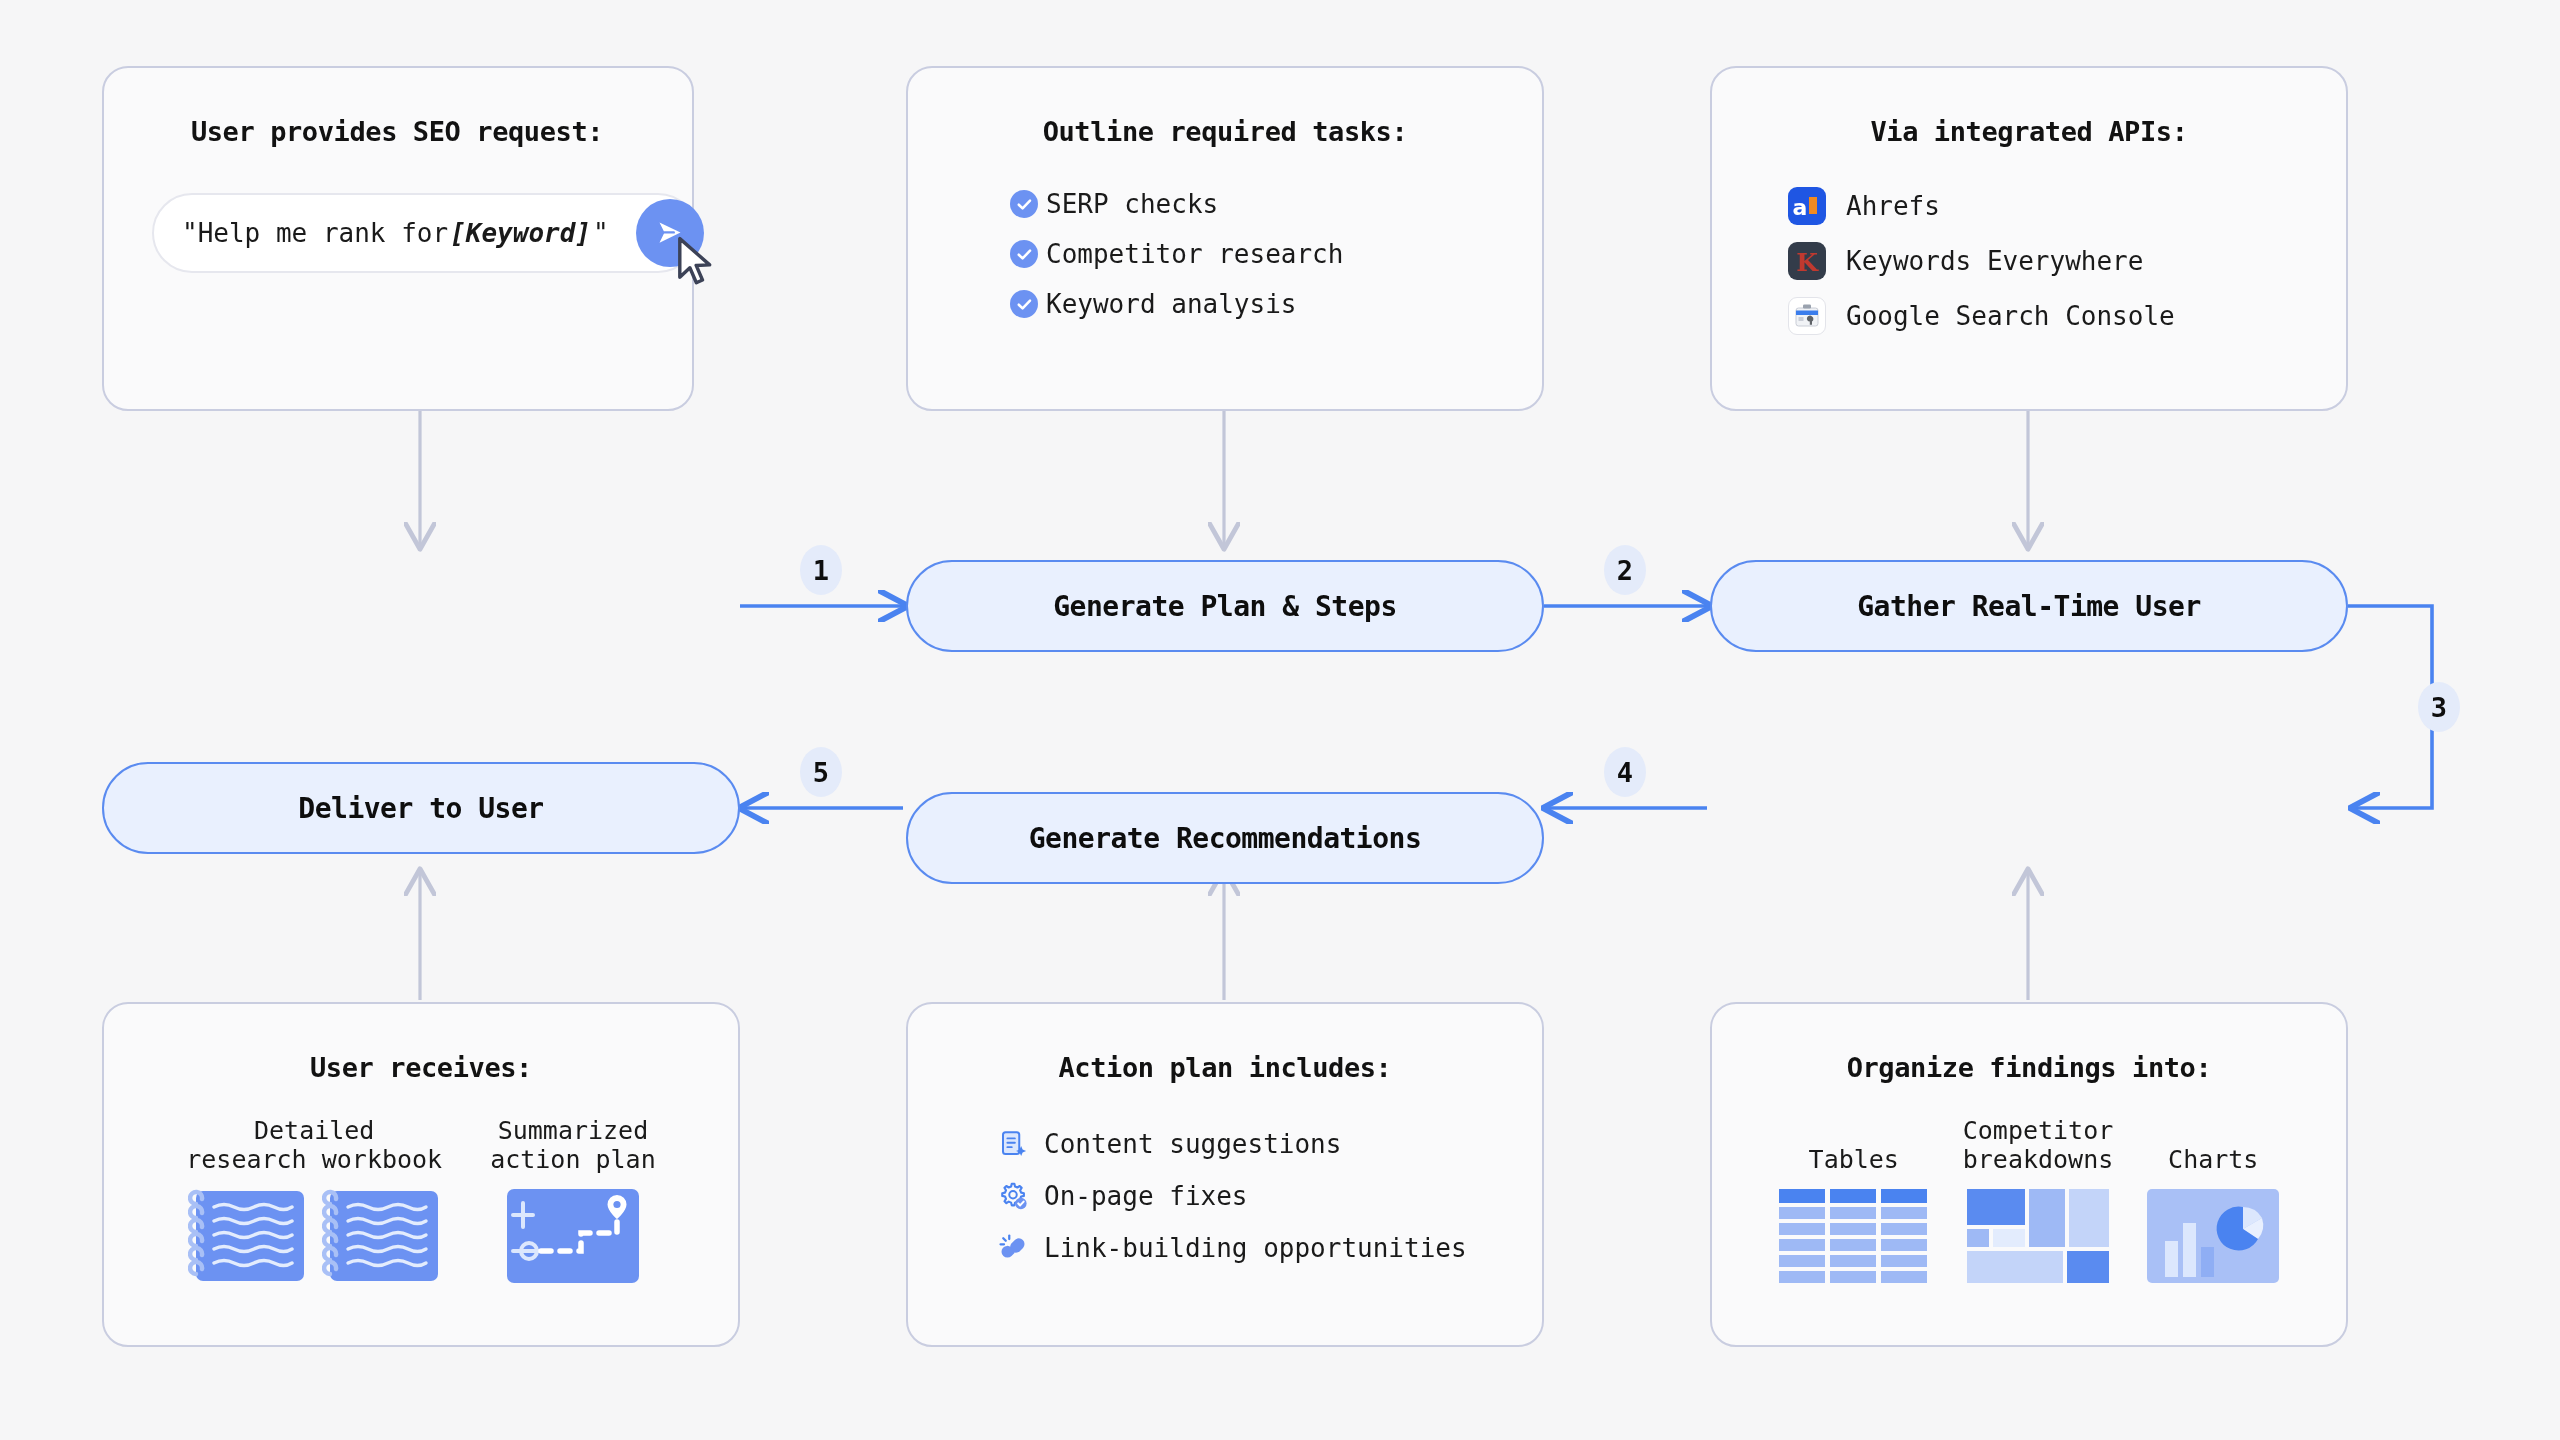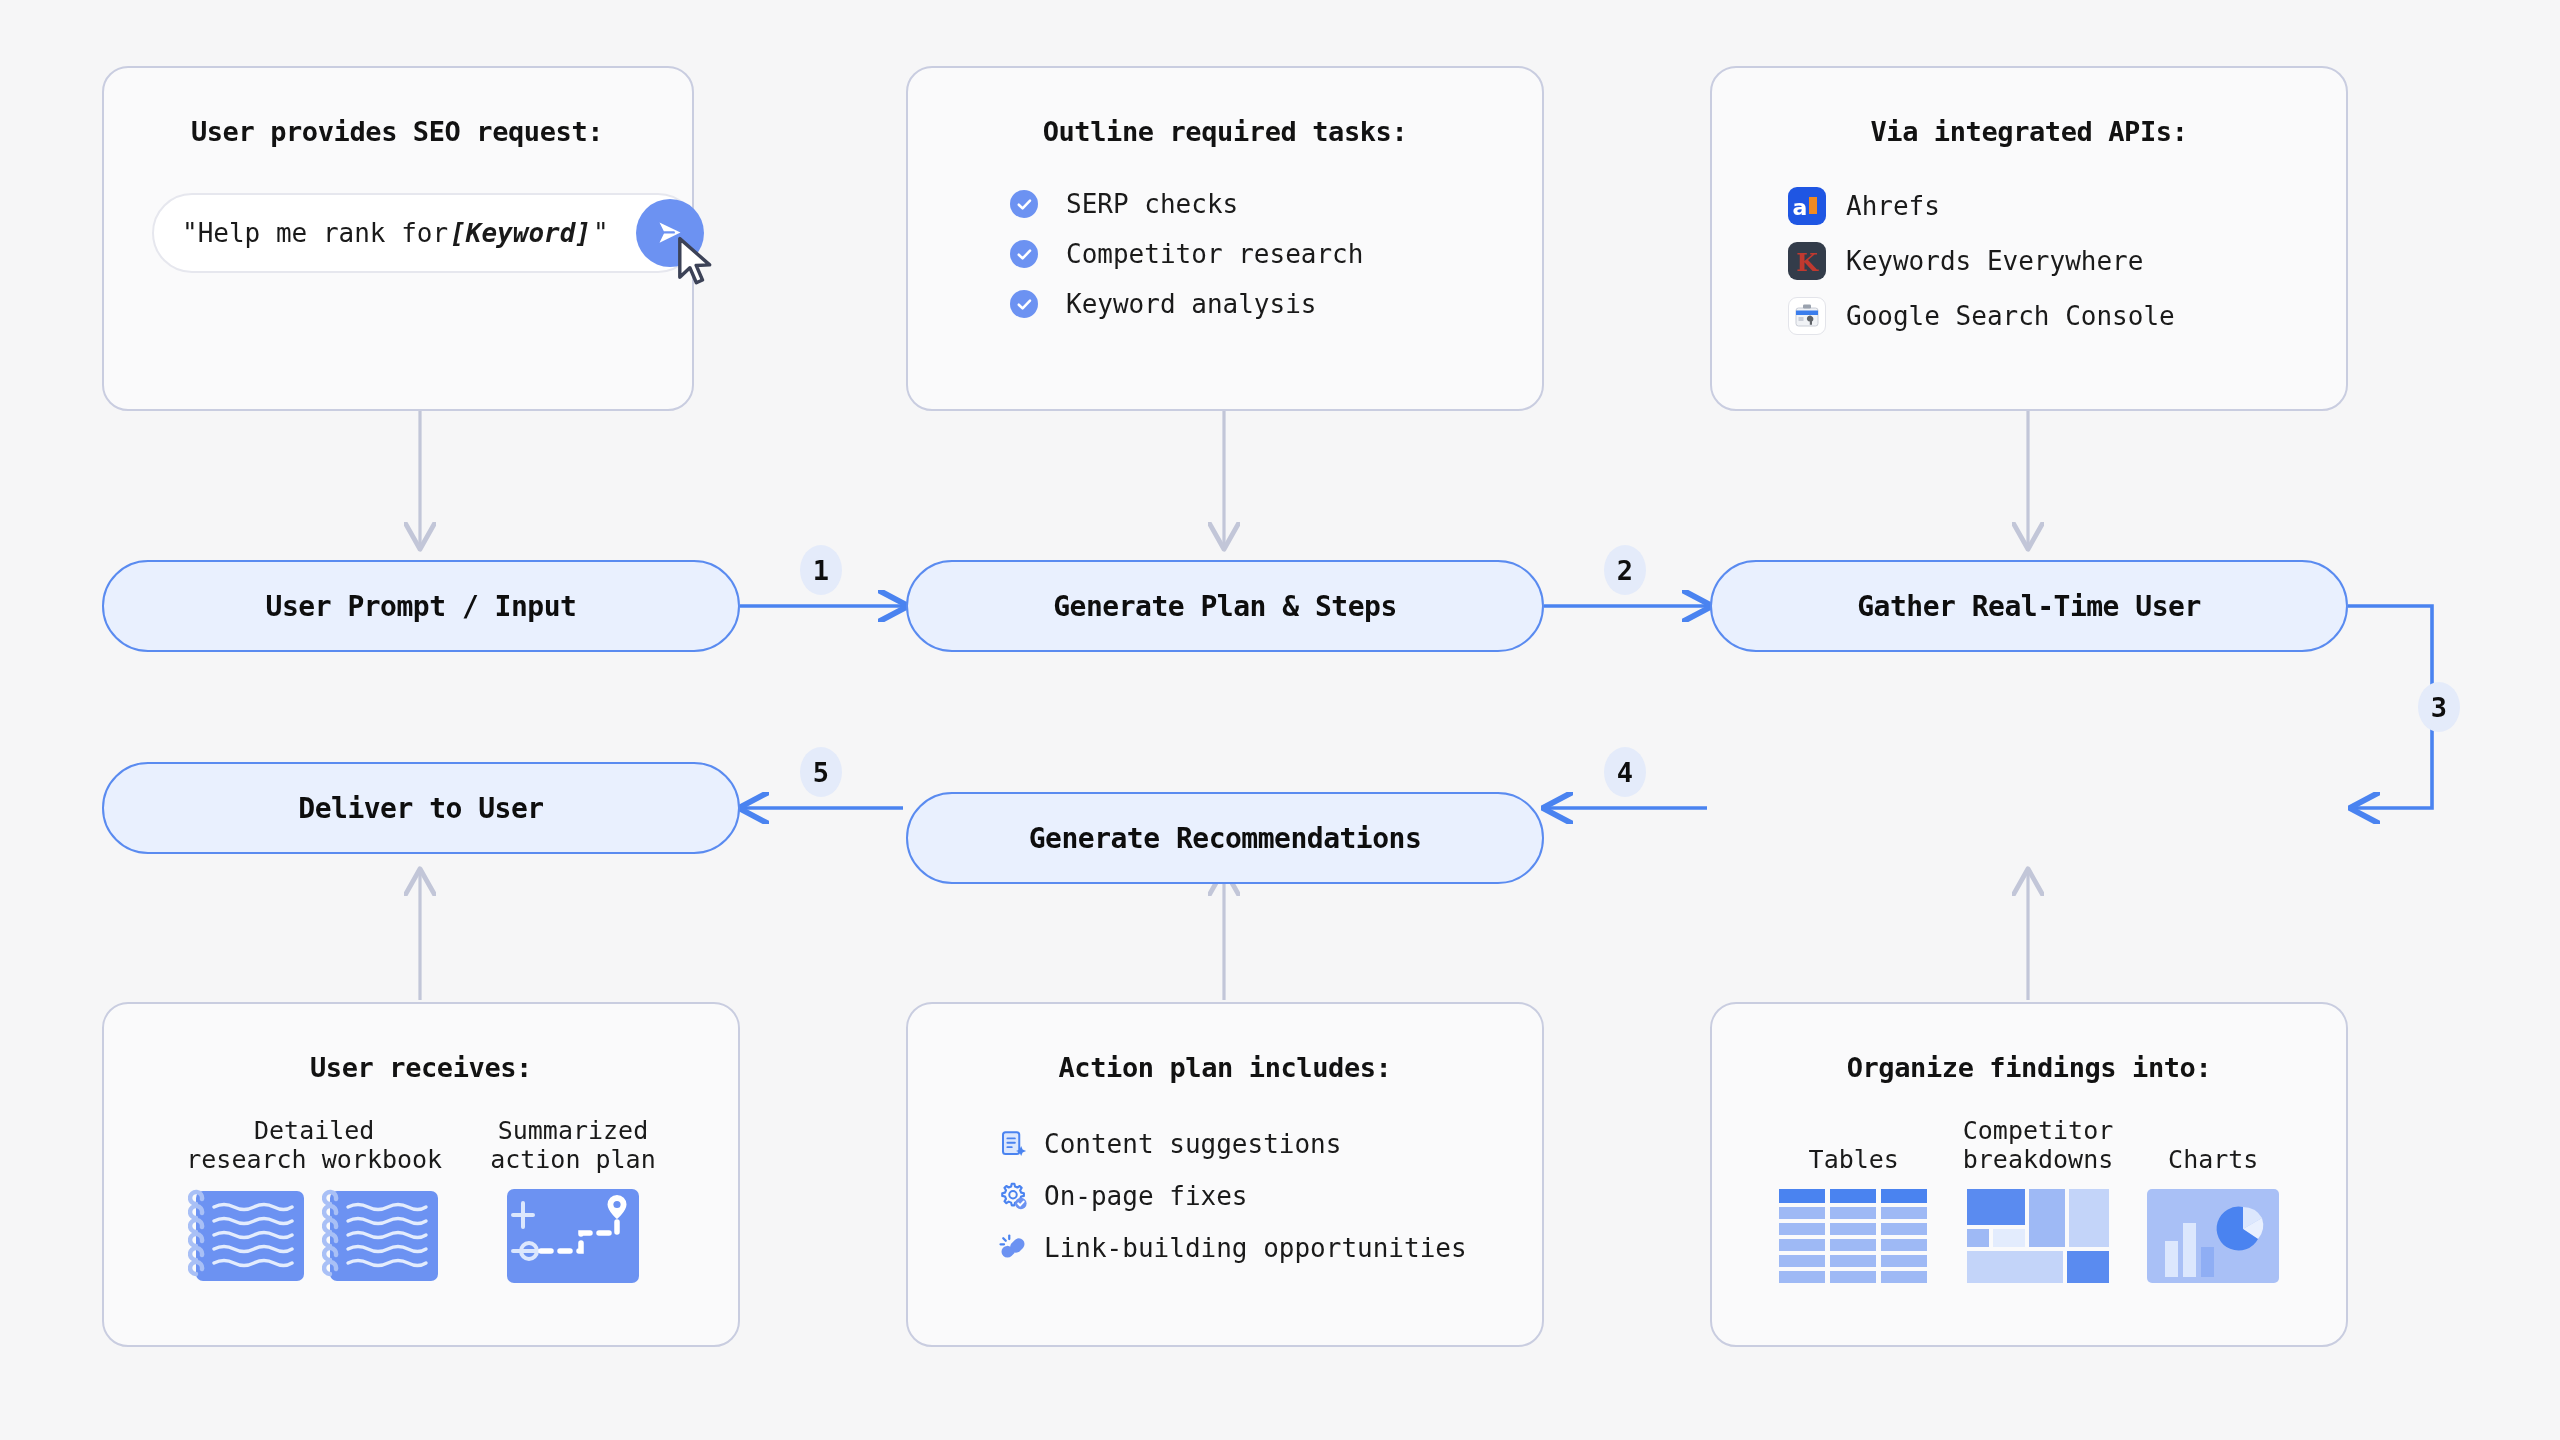--- a/index.html
+++ b/index.html
@@ -80,21 +80,21 @@
     position: absolute;
     left: 538px; top: 42px;
     width: 44px; height: 54px;
   }
 
   
   .check-list { margin-top: 42px; padding-left: 68px; }
   .check-row {
     display: flex;
     align-items: center;
-    gap: 28px;
+    gap: 8px;
     margin-bottom: 20px;
     font-size: 26px;
     color: #1A1A1A;
   }
   .check-icon {
     width: 28px; height: 28px;
     border-radius: 50%;
     background: #6C92F2;
     display: flex;
     align-items: center;
@@ -303,23 +303,20 @@
             <rect x="8.5" y="18" width="5" height="4" fill="#C9CDD6"></rect>
             <path d="M22 17.5 a3 3 0 1 0 -2.2 5.1 l0 3.2 l2.2 0 l0 -3.2 a3 3 0 0 0 0 -5.1 z" fill="#5F6368"></path>
           </svg>
         </span>
         <span>Google Search Console</span>
       </div>
 
     </div>
   </div>
 
-  <div class="pill" style="left:102px; top:560px; width:638px;">
-    <span>User Prompt / Input</span>
-  </div>
   <div class="pill" style="left:906px; top:560px; width:638px;">
     <span>Generate Plan &amp; Steps</span>
   </div>
   <div class="pill" style="left:1710px; top:560px; width:638px;">
     <span>Gather Real-Time User</span>
   </div>
 
   <div class="pill" style="left:102px; top:762px; width:638px;">
     <span>Deliver to User</span>
   </div>

